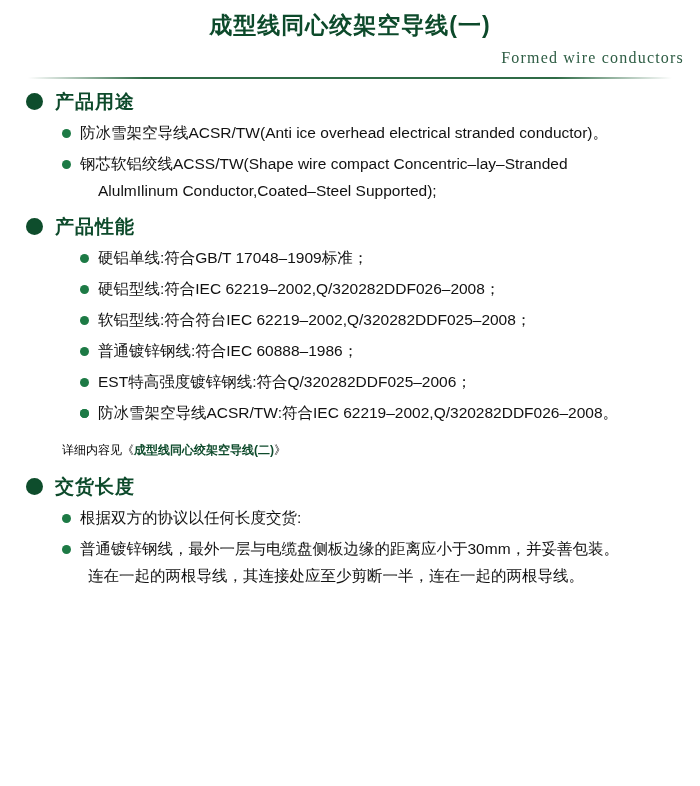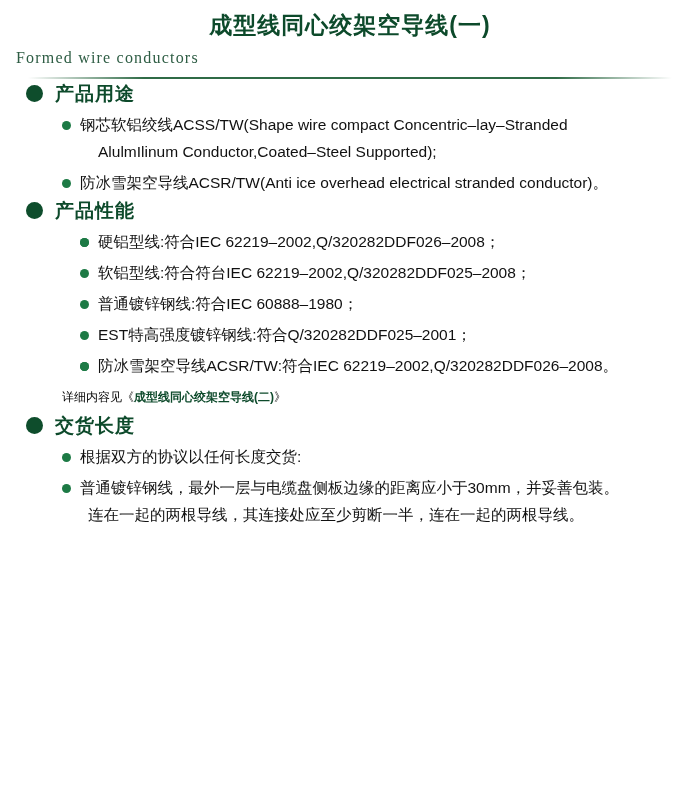--- a/index.html
+++ b/index.html
@@ -26,36 +26,36 @@
   .doc-title {
     text-align: center;
     font-size: 23px;
     font-weight: bold;
     color: #0d4a2b;
     letter-spacing: 1px;
     padding-top: 12px;
     line-height: 1.2;
   }
   .doc-subtitle {
-    text-align: left;
+    text-align: right;
     font-family: "Liberation Serif", serif;
     font-size: 16px;
     color: #2e5d44;
     letter-spacing: 1.2px;
     padding-top: 9px;
   }
   .rule {
     margin: 10px 12px 0 12px;
     height: 2px;
     background: linear-gradient(to right, #ffffff 0%, #2f6b46 18%, #2f6b46 82%, #ffffff 100%);
   }
 
   
   .section {
-    margin-top: 2px;
+    margin-top: 10px;
     position: relative;
   }
   .section-head {
     display: flex;
     align-items: center;
     gap: 12px;
     padding-left: 10px;
   }
   .bullet-lg {
     width: 17px;
@@ -135,54 +135,55 @@
   <div class="rule"></div>
 
   <div class="section">
     <div class="section-head">
       <span class="bullet-lg"></span>
       <span class="section-title">产品用途</span>
     </div>
     <ul class="sub-list">
       <li class="sub-item item-gap">
         <span class="bullet-sm"></span>
+        <span>防冰雪架空导线ACSR/TW(Anti ice overhead electrical stranded conductor)。</span>
+      </li>
+      <li class="sub-item item-gap">
+        <span class="bullet-sm"></span>
         <span>钢芯软铝绞线ACSS/TW(Shape wire compact Concentric–lay–Stranded</span>
         <span class="cont" style="padding-left:18px;">AlulmIlinum Conductor,Coated–Steel Supported);</span>
-      </li>
-      <li class="sub-item item-gap">
-        <span class="bullet-sm"></span>
-        <span>防冰雪架空导线ACSR/TW(Anti ice overhead electrical stranded conductor)。</span>
       </li>
     </ul>
   </div>
 
   <div class="section">
     <div class="section-head">
       <span class="bullet-lg"></span>
       <span class="section-title">产品性能</span>
     </div>
     <ul class="sub-list indent-more">
       <li class="sub-item item-gap">
         <span class="bullet-sm"></span>
+        <span>硬铝单线:符合GB/T 17048–1909标准；</span>
       </li>
       <li class="sub-item item-gap">
         <span class="bullet-sm"></span>
         <span>硬铝型线:符合IEC 62219–2002,Q/320282DDF026–2008；</span>
       </li>
       <li class="sub-item item-gap">
         <span class="bullet-sm"></span>
         <span>软铝型线:符合符台IEC 62219–2002,Q/320282DDF025–2008；</span>
       </li>
       <li class="sub-item item-gap">
         <span class="bullet-sm"></span>
-        <span>普通镀锌钢线:符合IEC 60888–1980；</span>
-      </li>
-      <li class="sub-item item-gap">
-        <span class="bullet-sm"></span>
-        <span>EST特高强度镀锌钢线:符合Q/320282DDF025–2001；</span>
+        <span>普通镀锌钢线:符合IEC 60888–1986；</span>
+      </li>
+      <li class="sub-item item-gap">
+        <span class="bullet-sm"></span>
+        <span>EST特高强度镀锌钢线:符合Q/320282DDF025–2006；</span>
       </li>
       <li class="sub-item item-gap">
         <span class="bullet-sm"></span>
       </li>
       <li class="sub-item item-gap">
         <span class="bullet-sm"></span>
         <span>防冰雪架空导线ACSR/TW:符合IEC 62219–2002,Q/320282DDF026–2008。</span>
       </li>
     </ul>
   </div>

